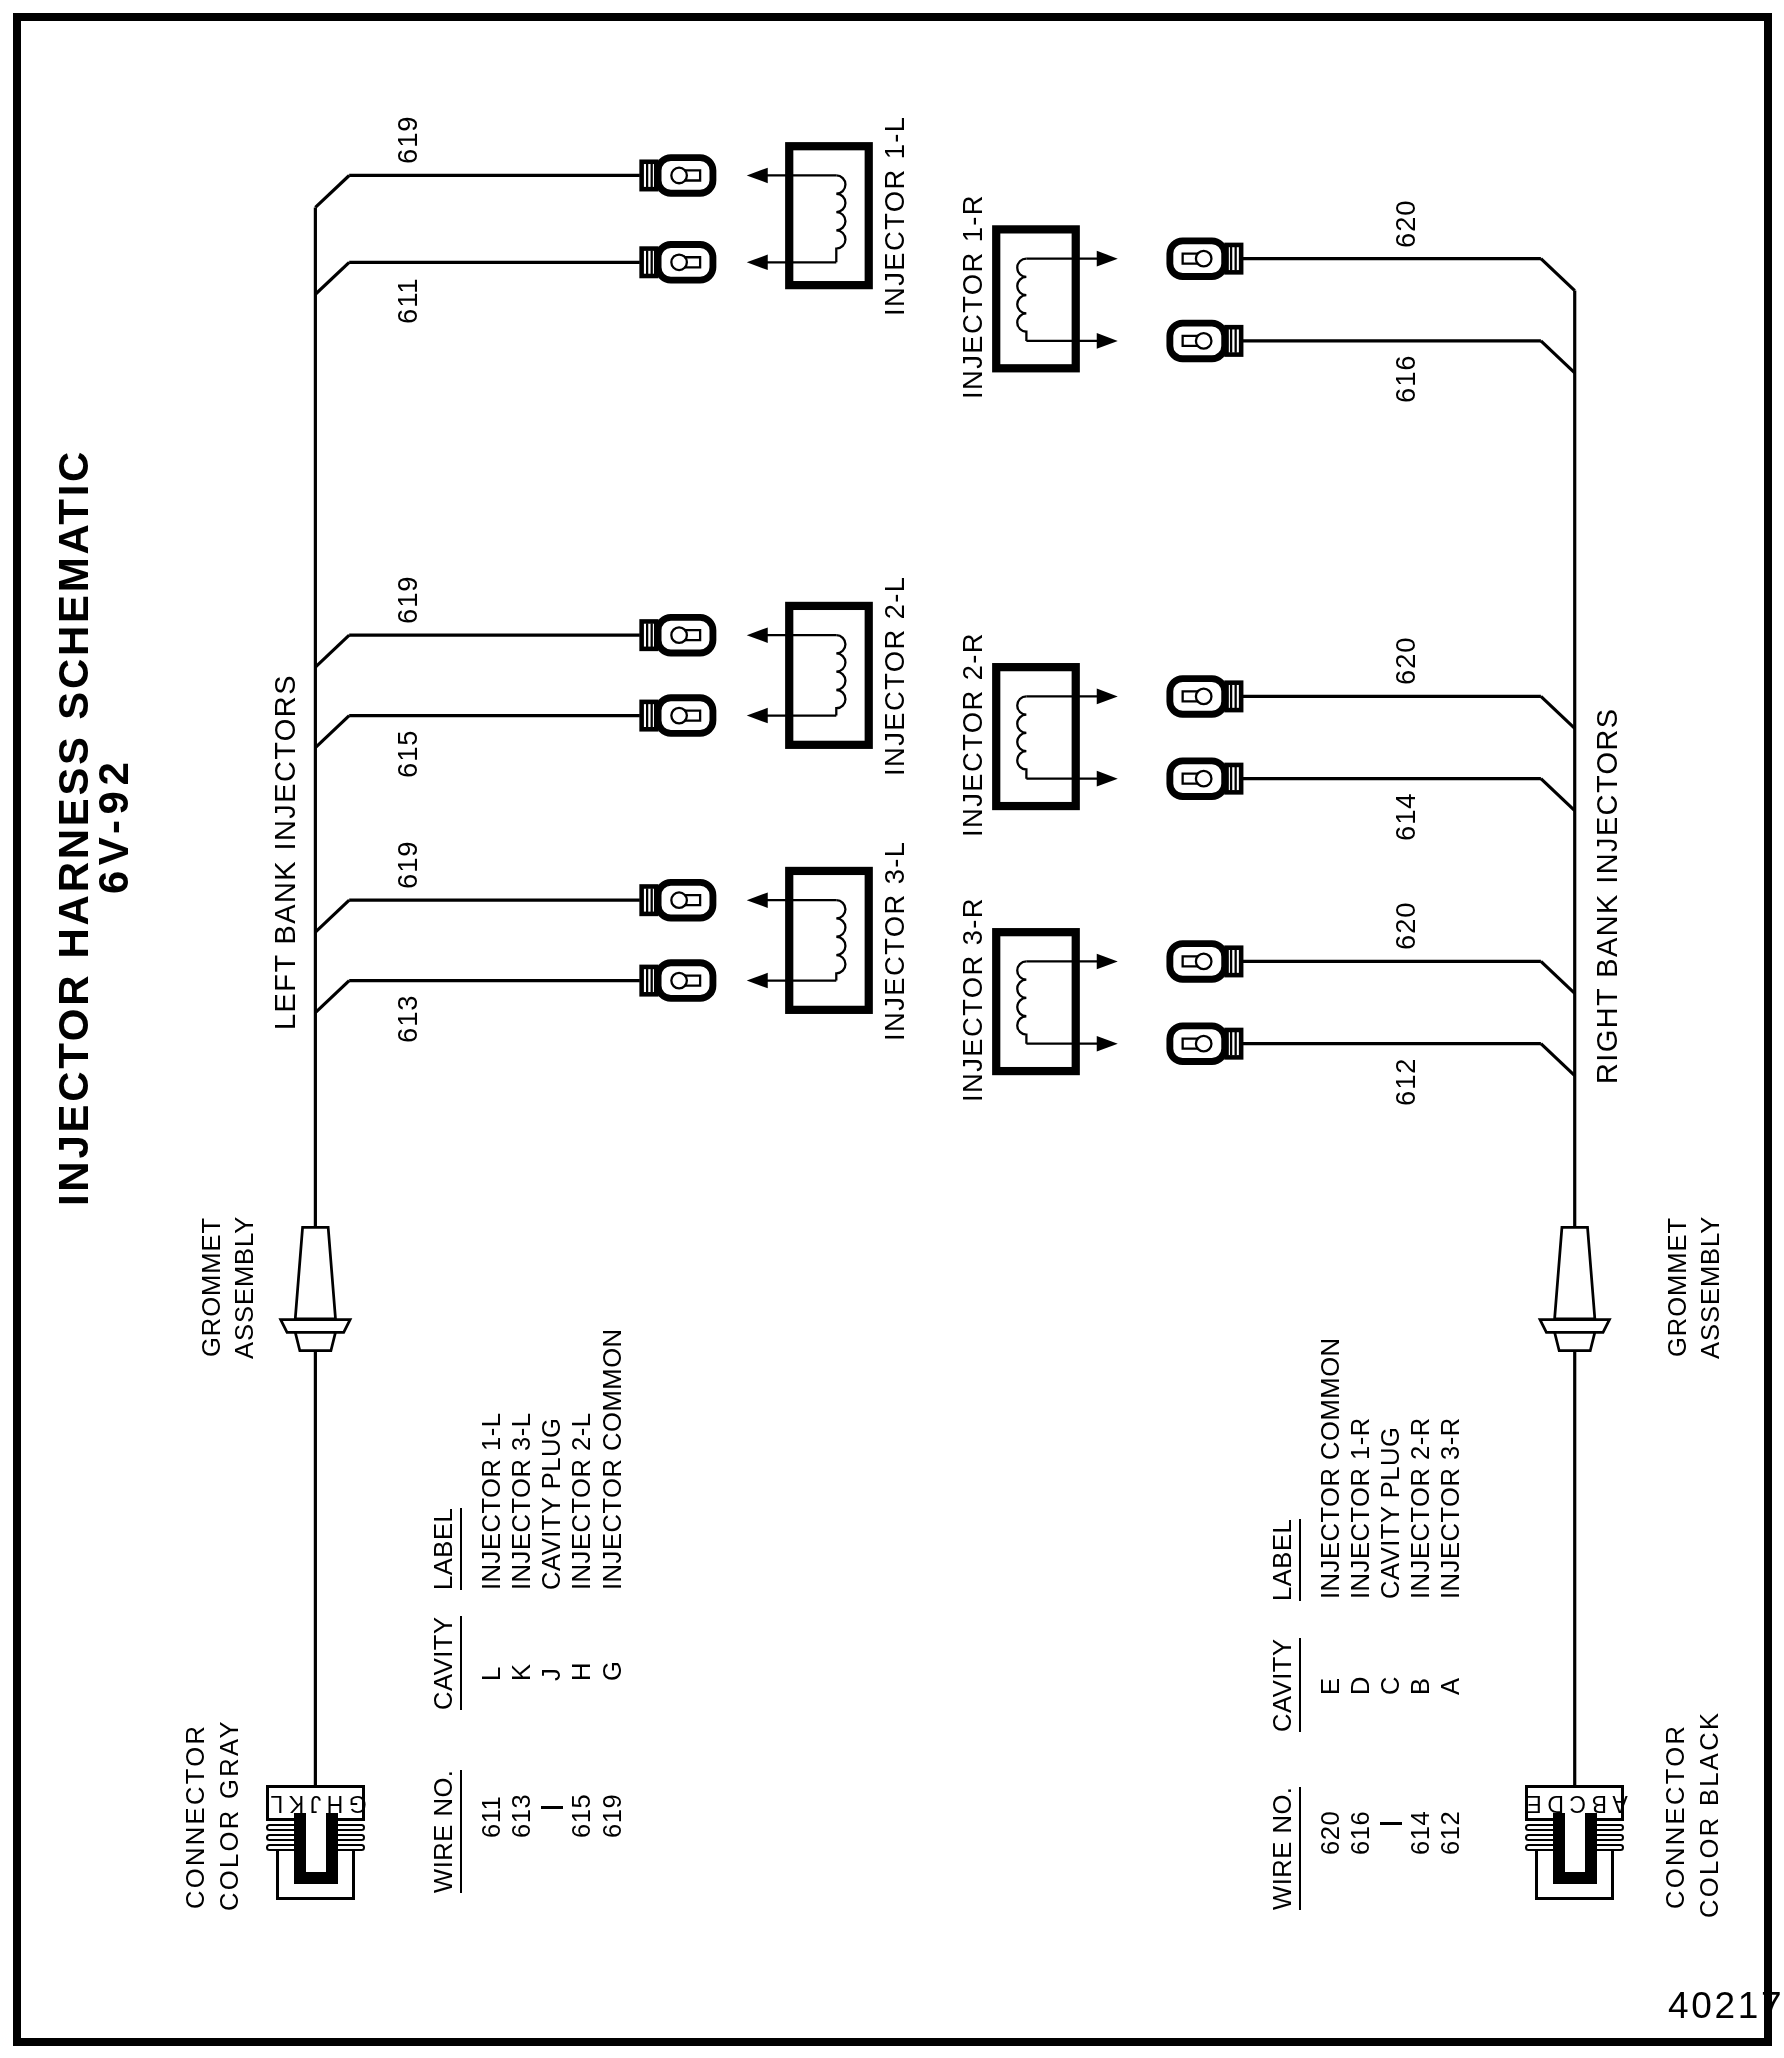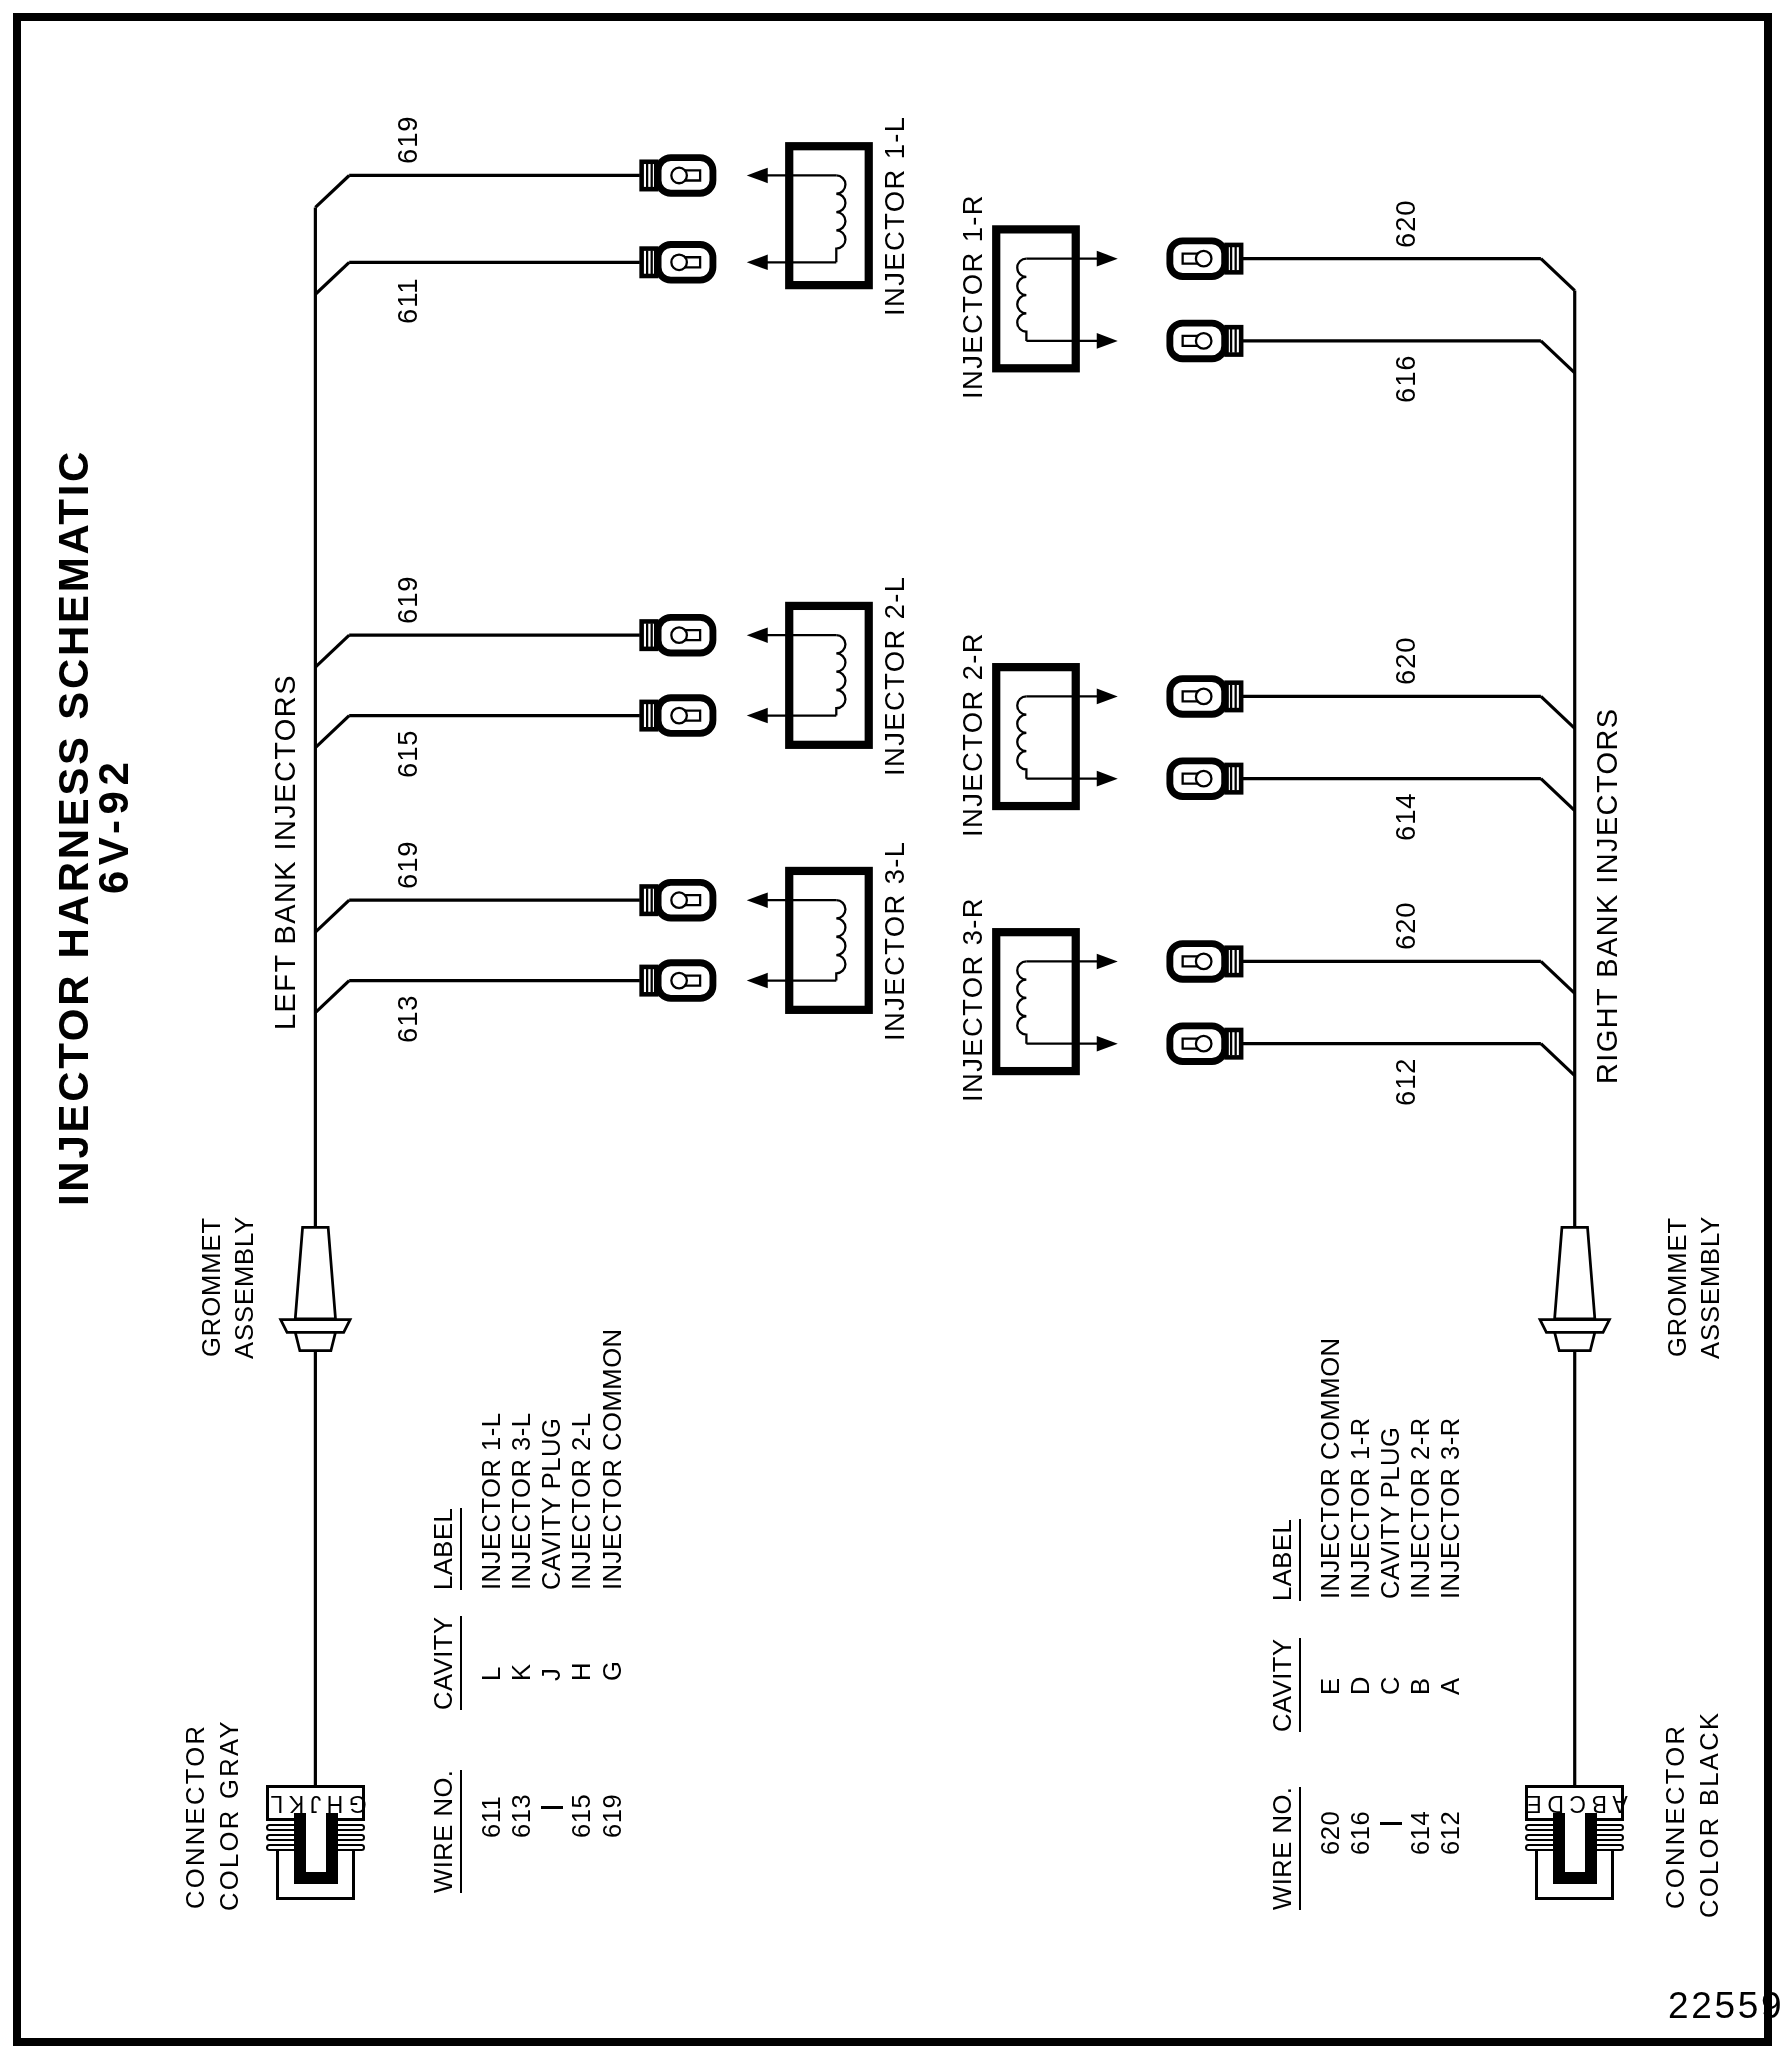--- a/index.html
+++ b/index.html
@@ -162,21 +162,21 @@
     <div class="conn-key"></div>
     <div class="conn-top">
       <span class="conn-letters">ABCDE</span>
     </div>
     <div class="conn-rib"></div>
     <div class="conn-rib"></div>
     <div class="conn-rib"></div>
     <div class="conn-body"></div>
   </div>
 
-  <div class="fignum" style="left:1668px;top:1985px;">22559</div>
+  <div class="fignum" style="left:1668px;top:1985px;">40217</div>
 
   <div id="gen-text">
       <div class="vtext wirenum" style="left: 393px; top: 164px;">619</div>
       <div class="vtext wirenum" style="left: 393px; top: 324px;">611</div>
       <div class="vtext injlbl" style="left: 880px; top: 316px;">INJECTOR 1-L</div>
       <div class="vtext wirenum" style="left: 393px; top: 624px;">619</div>
       <div class="vtext wirenum" style="left: 393px; top: 778px;">615</div>
       <div class="vtext injlbl" style="left: 880px; top: 776px;">INJECTOR 2-L</div>
       <div class="vtext wirenum" style="left: 393px; top: 889px;">619</div>
       <div class="vtext wirenum" style="left: 393px; top: 1043px;">613</div>

